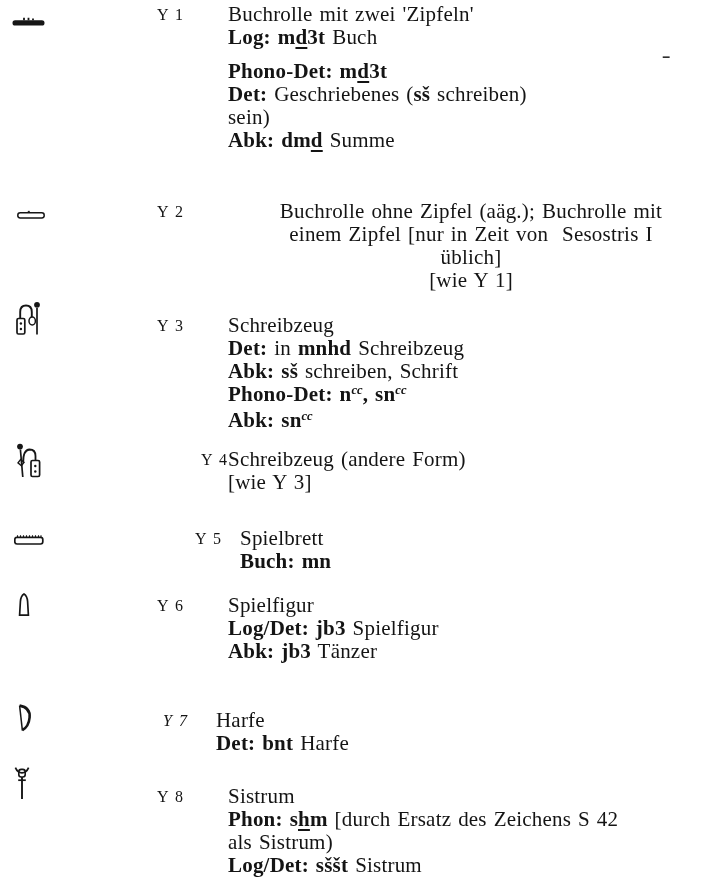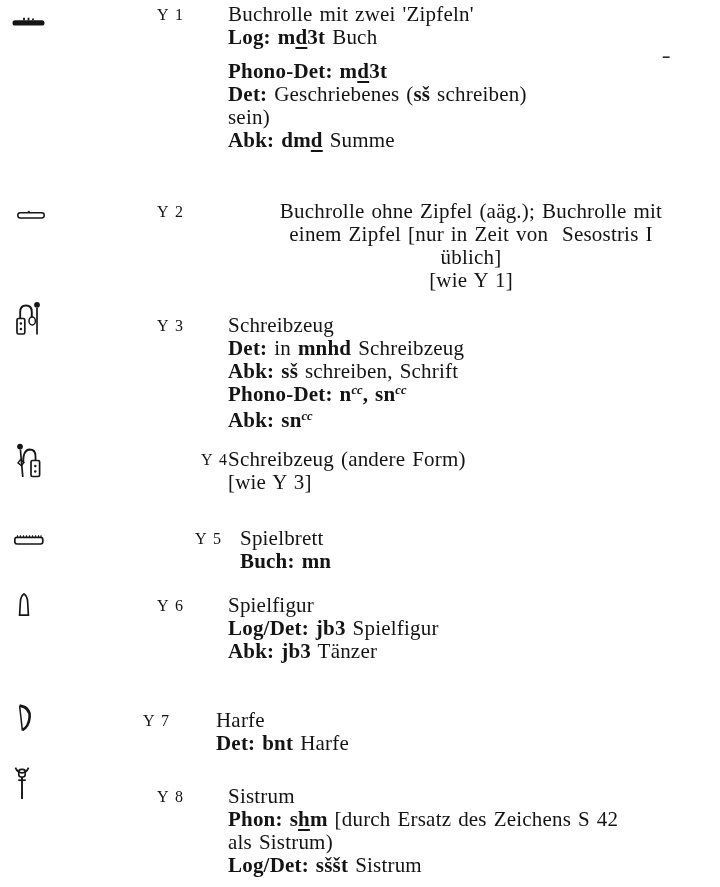--- a/index.html
+++ b/index.html
@@ -102,21 +102,21 @@
       <div class="num" style="left: 157px; top: 594px;">Y 6</div>
       <div class="desc" style="left: 228px; top: 594px;">
         <div class="line"><span>Spielfigur</span></div>
         <div class="line"><span class="b">Log/Det: jb3</span><span> Spielfigur</span></div>
         <div class="line"><span class="b">Abk: jb3</span><span> Tänzer</span></div>
       </div>
       <div class="glyph" style="left: 16px; top: 704px;"><svg width="16" height="28" viewBox="0 0 16 28">
           <path d="M3.6 1.6 Q14.5 3.5 13.6 13.5 Q12.8 22.5 6.4 26.2" fill="none" stroke="#161616" stroke-width="2.6"></path>
           <path d="M3.6 1.6 L6.4 26.6" stroke="#161616" stroke-width="1.5" fill="none"></path>
         </svg></div>
-      <div class="num" style="left: 143px; top: 709px;">Y 7</div>
+      <div class="num" style="left: 163px; top: 709px; font-style: italic;">Y 7</div>
       <div class="desc" style="left: 216px; top: 709px;">
         <div class="line"><span>Harfe</span></div>
         <div class="line"><span class="b">Det: bnt</span><span> Harfe</span></div>
       </div>
       <div class="glyph" style="left: 13px; top: 766px;"><svg width="18" height="34" viewBox="0 0 18 34">
           <path d="M2.4 1.6 Q4.6 6.8 9 6.8 Q13.4 6.8 15.6 1.6" fill="none" stroke="#161616" stroke-width="1.7"></path>
           <rect x="5.8" y="3.4" width="6.4" height="7.6" rx="2.4" fill="none" stroke="#161616" stroke-width="1.6"></rect>
           <line x1="9" y1="11" x2="9" y2="33" stroke="#161616" stroke-width="1.9"></line>
           <line x1="5.2" y1="14.2" x2="12.8" y2="14.2" stroke="#161616" stroke-width="1.7"></line>
         </svg></div>

